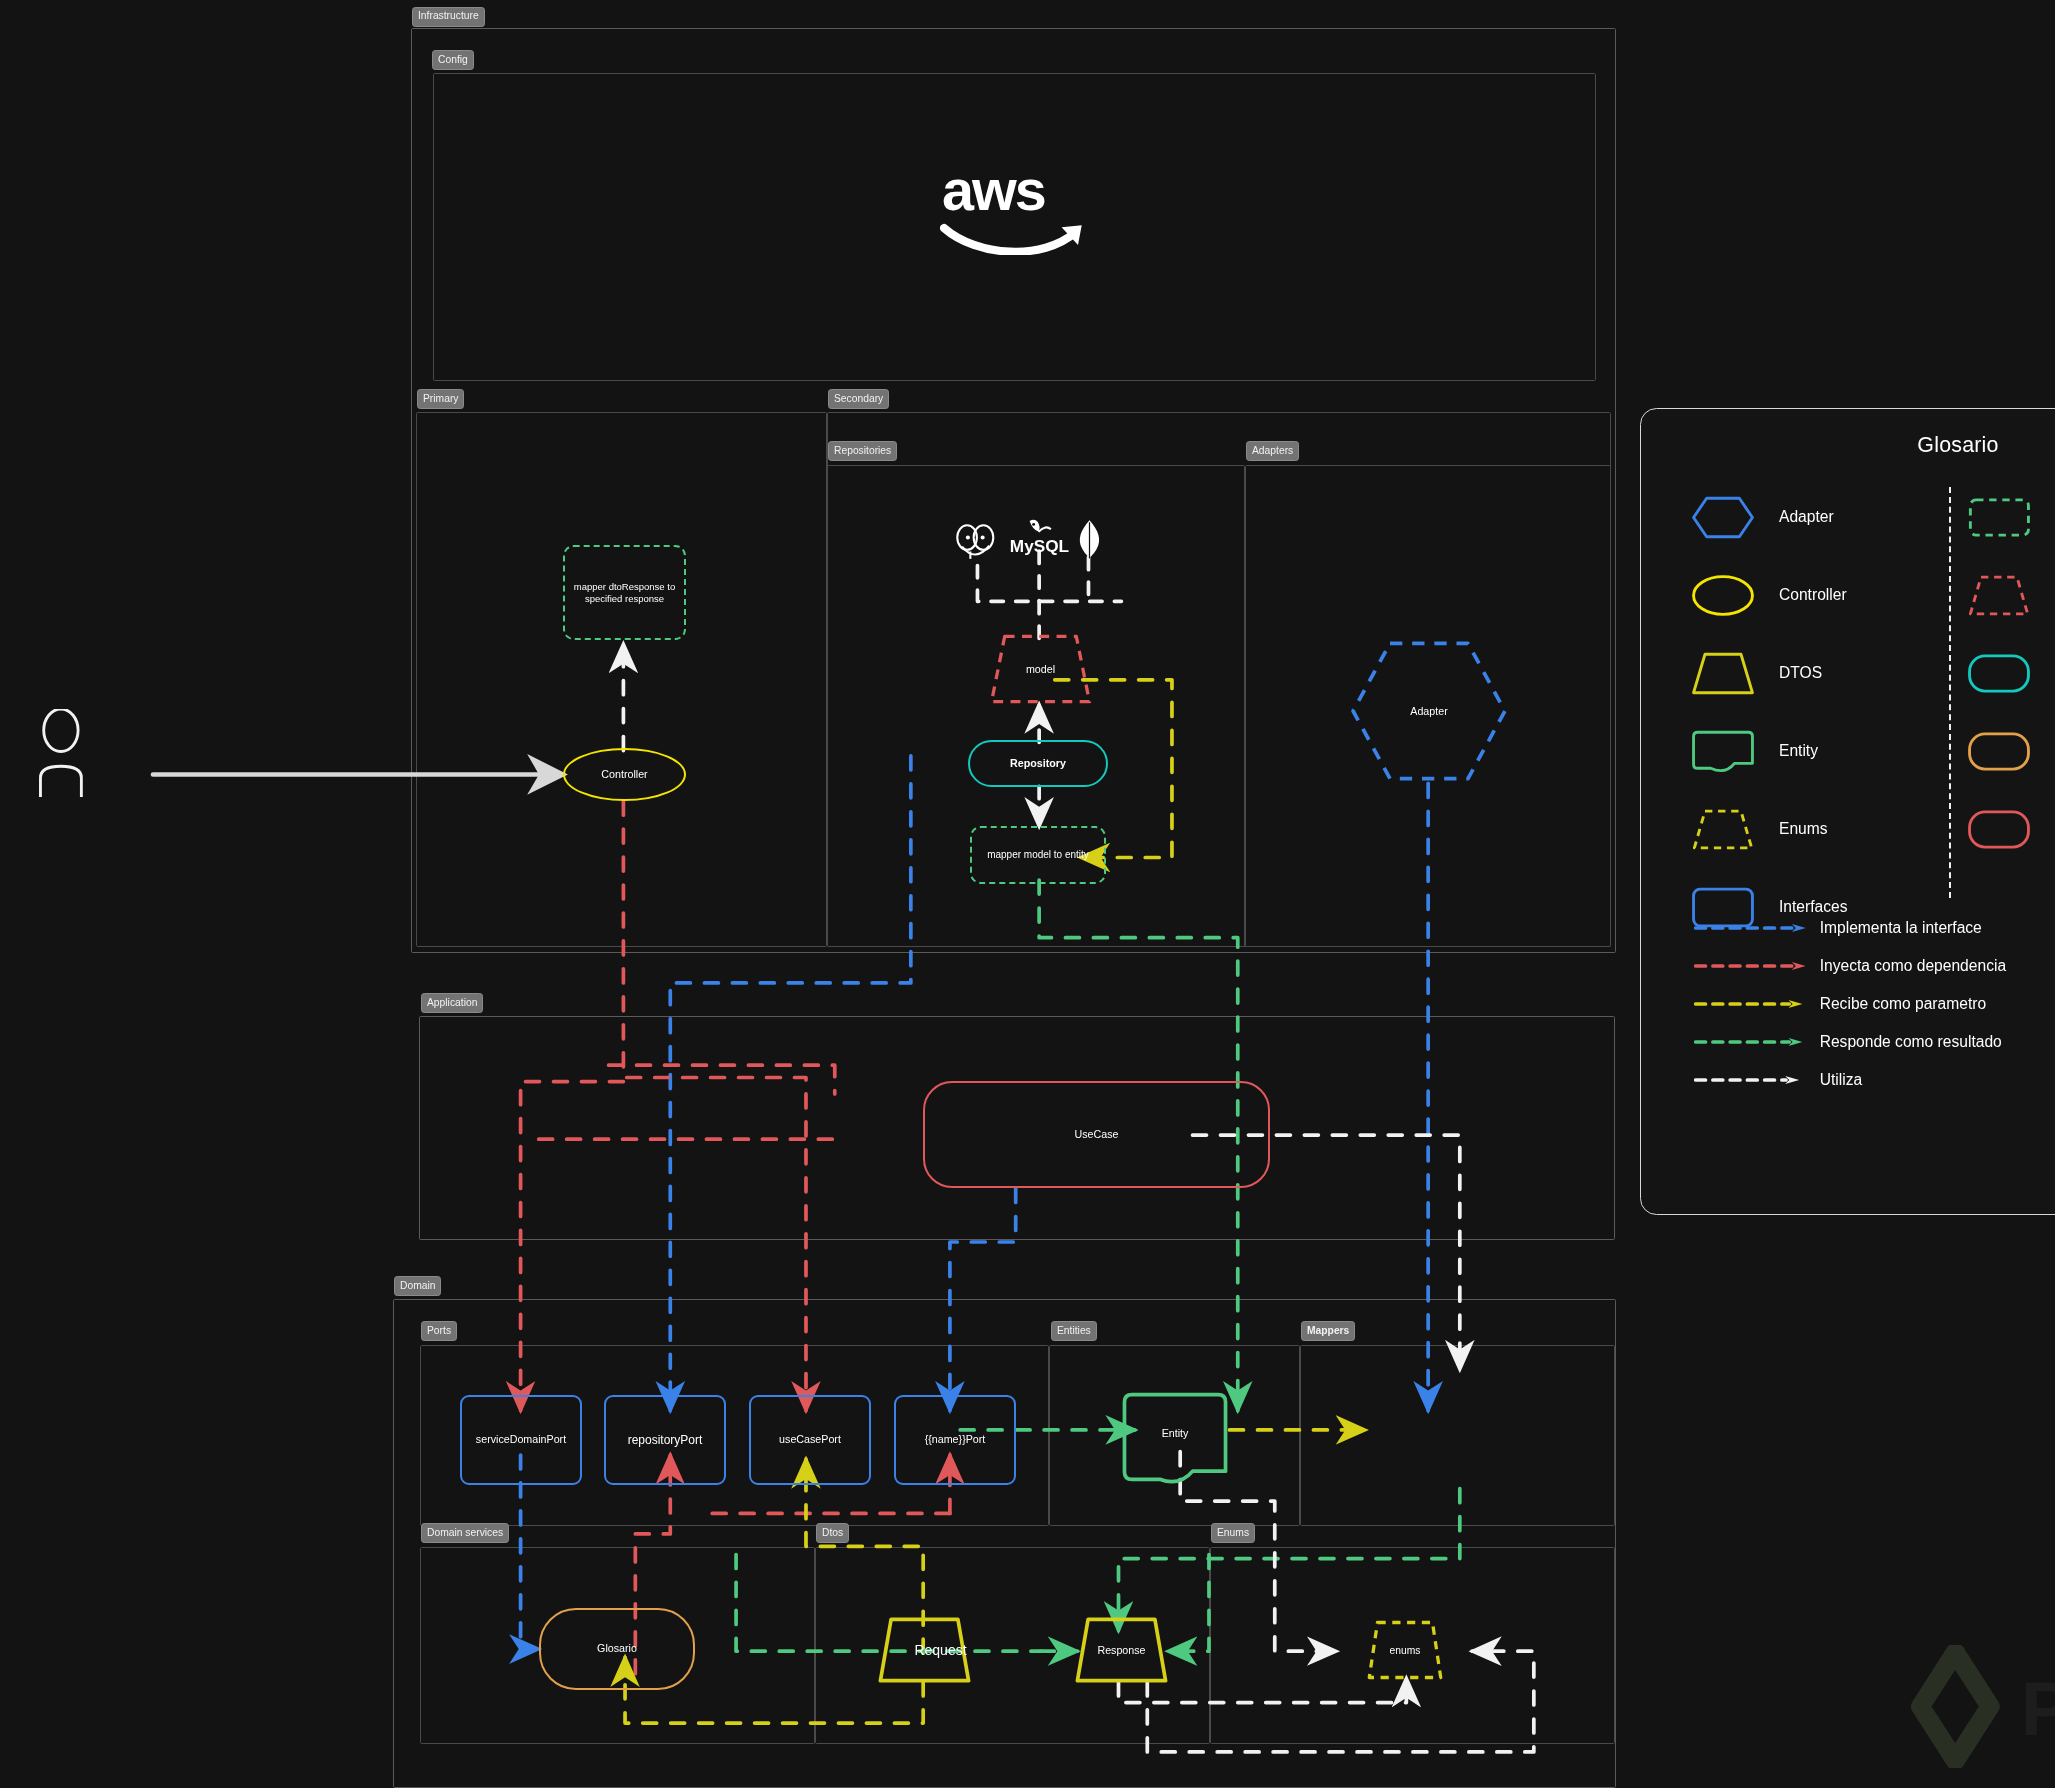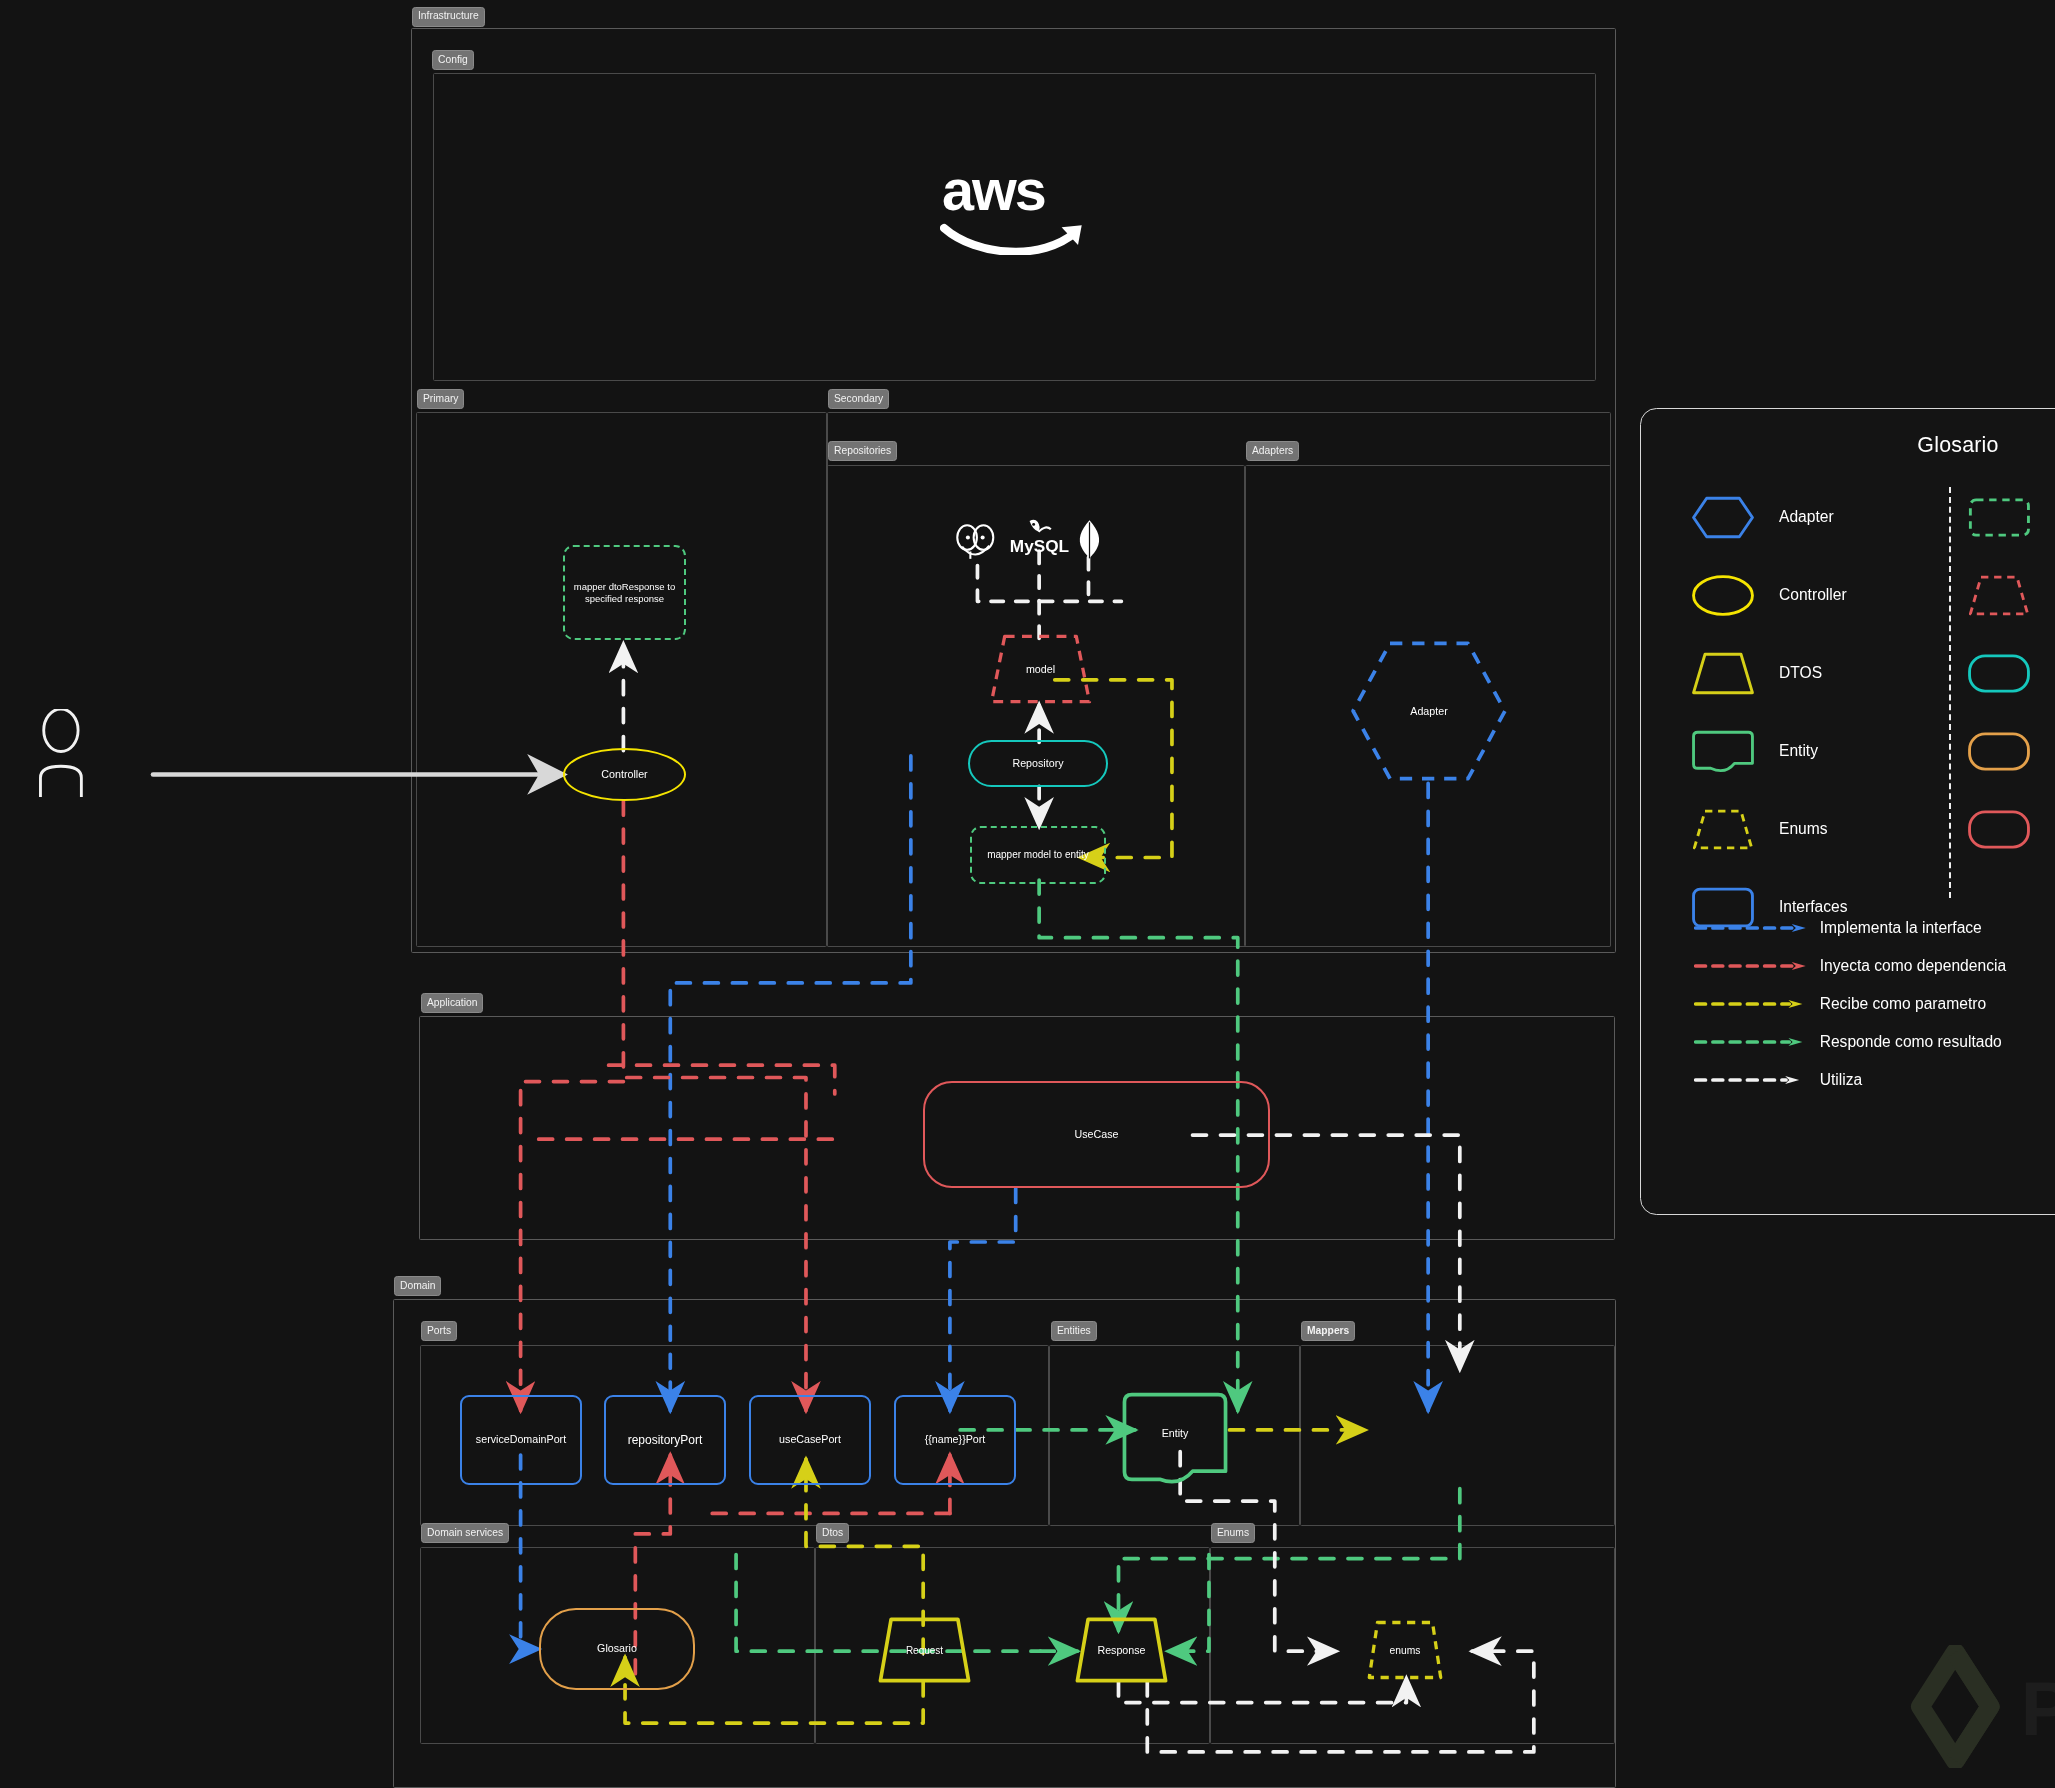--- a/index.html
+++ b/index.html
@@ -278,21 +278,21 @@
 
   <div style="position:absolute; left:989px; top:633px; width:103px; height:72px; z-index:30;">
     <svg viewBox="0 0 250 175" width="103" height="72">
       <path d="M38,8 L212,8 L244,167 L6,167 Z" fill="none" stroke="#e0585a" stroke-width="8" stroke-dasharray="24 18" stroke-linejoin="round"></path>
     </svg>
     <div style="position:absolute; left:0; top:0; width:103px; height:72px;
                 display:flex; align-items:center; justify-content:center;
                 color:#fff; font-size:10.7px;">model</div>
   </div>
 
-  <div class="node node-shape shape-rrect" style="left:968px; top:740px; width:140px; height:47px; border-color:#15c8bd; border-radius:24px;">Repository</div>
+  <div class="node node-shape shape-rrect" style="left:968px; top:740px; width:140px; height:47px; border-color:#15c8bd; border-radius:24px;font-weight:bold;">Repository</div>
 
   <div class="node node-shape shape-dashbox" style="left:970px; top:826px; width:136px; height:58px; border-color:#4fc97f; font-size:10px;">mapper model to entity</div>
 
   <div style="position:absolute; left:1349px; top:639px; width:160px; height:144px; z-index:30;">
     <svg viewBox="0 0 390 350" width="160" height="144">
       <path d="M100,10 L290,10 L380,175 L290,340 L100,340 L10,175 Z" fill="none" stroke="#3b82e8" stroke-width="9" stroke-dasharray="30 24" stroke-linejoin="round"></path>
     </svg>
     <div style="position:absolute; left:0; top:0; width:160px; height:144px;
                 display:flex; align-items:center; justify-content:center;
                 color:#fff; font-size:10.7px;">Adapter</div>
@@ -318,23 +318,23 @@
                 color:#fff; font-size:10.7px;">Entity</div>
   </div>
 
 
   <div class="node node-shape shape-rrect" style="left:539px; top:1608px; width:156px; height:82px; border-color:#e3a04a; border-radius:37px;">Glosario</div>
 
   <div style="position:absolute; left:877px; top:1616px; width:95px; height:68px; z-index:30;">
     <svg viewBox="0 0 230 165" width="95" height="68">
       <path d="M34,8 L196,8 L222,157 L8,157 Z" fill="none" stroke="#d6d018" stroke-width="9" stroke-linejoin="round"></path>
     </svg>
-    <div style="position:absolute; left:0; top:0; width:95px; height:68px;
+    <div style="position:absolute; left:16px; top:0; width:95px; height:68px;
                 display:flex; align-items:center; justify-content:center;
-                color:#fff; font-size:10px;">Request</div>
+                color:#fff; font-size:14px;">Request</div>
   </div>
 
   <div style="position:absolute; left:1074px; top:1616px; width:95px; height:68px; z-index:30;">
     <svg viewBox="0 0 230 165" width="95" height="68">
       <path d="M34,8 L196,8 L222,157 L8,157 Z" fill="none" stroke="#d6d018" stroke-width="9" stroke-linejoin="round"></path>
     </svg>
     <div style="position:absolute; left:0; top:0; width:95px; height:68px;
                 display:flex; align-items:center; justify-content:center;
                 color:#fff; font-size:10.7px;">Response</div>
   </div>

